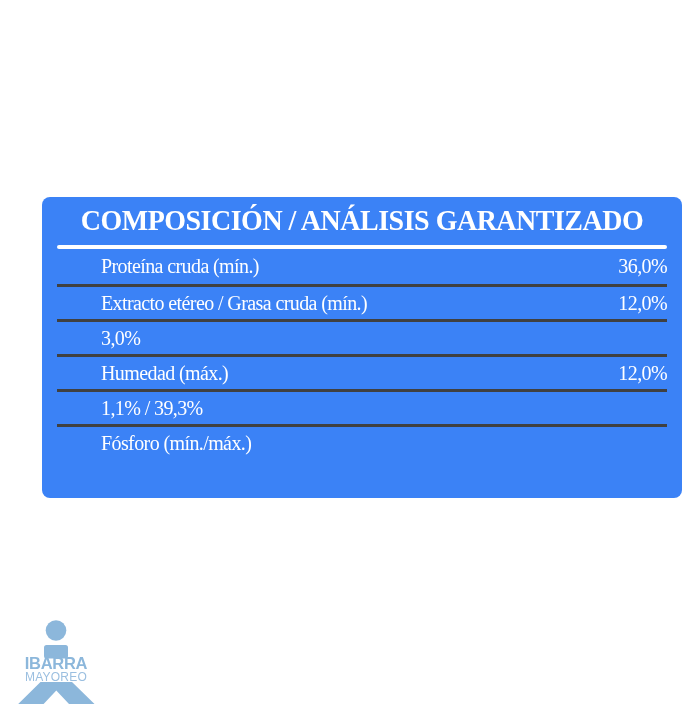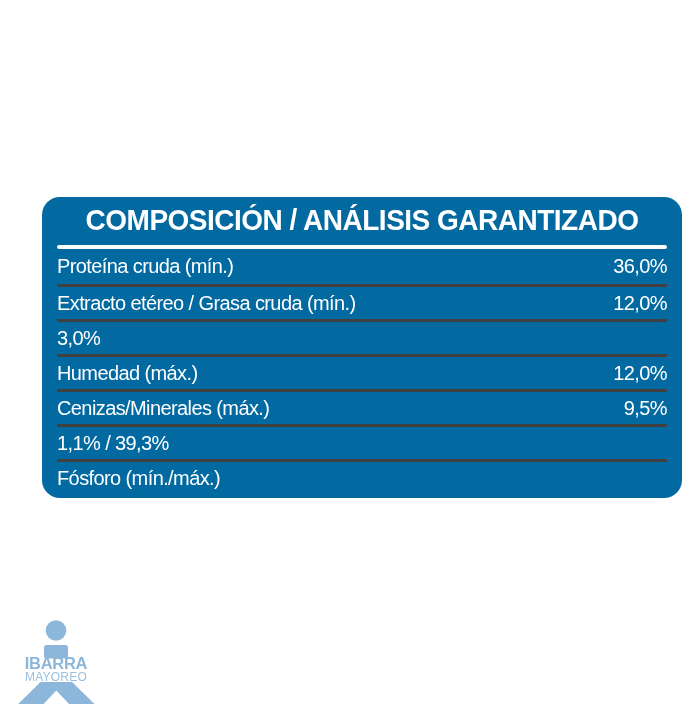--- a/index.html
+++ b/index.html
@@ -9,23 +9,24 @@
     width: 700px; height: 720px;
     background: #ffffff;
     position: relative;
     overflow: hidden;
     font-family: "Liberation Sans", sans-serif;
   }
   .card {
     position: absolute;
     left: 42px; top: 197px;
     width: 640px; height: 301px;
-    background: #0369a1;
-    border-radius: 18px;
+    background: #3b82f6;
+    border-radius: 8px;
     box-sizing: border-box;
+    font-family: Liberation Serif, serif;
   }
   .card-header {
     height: 48px;
     display: flex;
     align-items: center;
     justify-content: center;
   }
   .card-title {
     color: #ffffff;
     font-weight: bold;
@@ -51,20 +52,21 @@
     justify-content: space-between;
   }
   .row + .row {
     border-top: 3px solid #404040;
   }
   .row-label, .row-value {
     color: #ffffff;
     font-size: 20px;
     letter-spacing: -0.6px;
     white-space: nowrap;
+    margin-left: 44px;
   }
   .logo {
     position: absolute;
     left: 18px; top: 616px;
   }
 </style>
 </head>
 <body>
 
 <div class="card">
@@ -82,24 +84,20 @@
         <span class="row-value">12,0%</span>
       </div>
       <div class="row">
         <span class="row-value">3,0%</span>
       </div>
       <div class="row">
         <span class="row-label">Humedad (máx.)</span>
         <span class="row-value">12,0%</span>
       </div>
       <div class="row">
-        <span class="row-label">Cenizas/Minerales (máx.)</span>
-        <span class="row-value">9,5%</span>
-      </div>
-      <div class="row">
         <span class="row-value">1,1% / 39,3%</span>
       </div>
       <div class="row">
         <span class="row-label">Fósforo (mín./máx.)</span>
       </div>
     </div>
 </div>
 
 <svg class="logo" width="80" height="90" viewBox="0 0 80 90">
   <circle cx="38" cy="14.5" r="10.3" fill="#8CB7DB"></circle>

